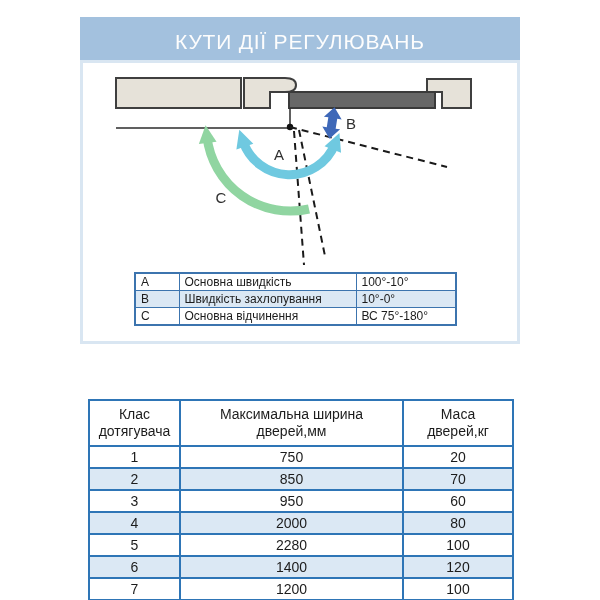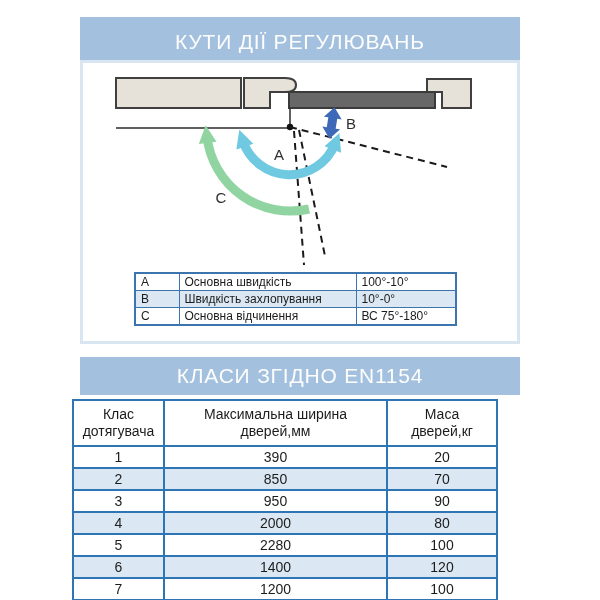--- a/index.html
+++ b/index.html
@@ -21,21 +21,21 @@
   
   table{border-collapse:collapse;}
   .legend{position:absolute;left:51px;top:209px;table-layout:fixed;width:321px;
           border:2px solid #3c74ae;}
   .legend td{border:1px solid #3c74ae;font-size:12px;color:#1c1c1c;
              height:16px;padding:0 5px;white-space:nowrap;overflow:hidden;}
   .legend .shade{background:#dbe8f4;}
   .legend col.c1{width:44px;} .legend col.c2{width:177px;} .legend col.c3{width:100px;}
 
   
-  .classes{position:absolute;left:72px;top:399px;table-layout:fixed;width:424px;}
+  .classes{position:absolute;left:88px;top:399px;table-layout:fixed;width:424px;}
   .classes th,.classes td{border:2px solid #2e75b6;color:#1c1c1c;text-align:center;}
   .classes th{font-weight:normal;font-size:14px;height:44px;line-height:1.25;padding:0 6px;}
   .classes td{font-size:14px;height:20px;padding:0;}
   .classes tbody tr:nth-child(even){background:#dbe8f4;}
   .classes col.c1{width:91px;} .classes col.c2{width:223px;} .classes col.c3{width:110px;}
 </style>
 </head>
 <body>
 
 <div class="stage">
@@ -97,50 +97,49 @@
       </tr>
       <tr>
         <td>C</td>
         <td>Основна відчинення</td>
         <td>ВС 75°-180°</td>
       </tr>
     </tbody>
       </table>
   </div>
 
-  <div class="banner two">КЛАСИ ЗГІДНО EN1154</div>
 
   <table class="classes">
     <colgroup>
         <col class="c1">
         <col class="c2">
         <col class="c3">
       </colgroup>
     <thead>
       <tr>
         <th>Клас дотягувача</th>
         <th>Максимальна ширина дверей,мм</th>
         <th>Маса дверей,кг</th>
       </tr>
     </thead>
     <tbody>
       <tr>
         <td>1</td>
-        <td>390</td>
+        <td>750</td>
         <td>20</td>
       </tr>
       <tr>
         <td>2</td>
         <td>850</td>
         <td>70</td>
       </tr>
       <tr>
         <td>3</td>
         <td>950</td>
-        <td>90</td>
+        <td>60</td>
       </tr>
       <tr>
         <td>4</td>
         <td>2000</td>
         <td>80</td>
       </tr>
       <tr>
         <td>5</td>
         <td>2280</td>
         <td>100</td>

